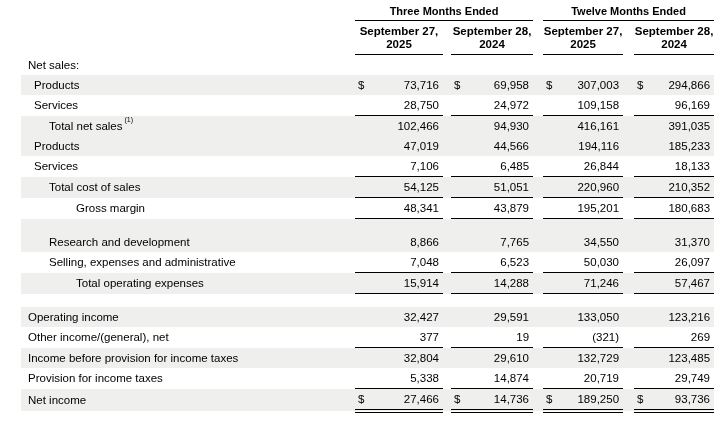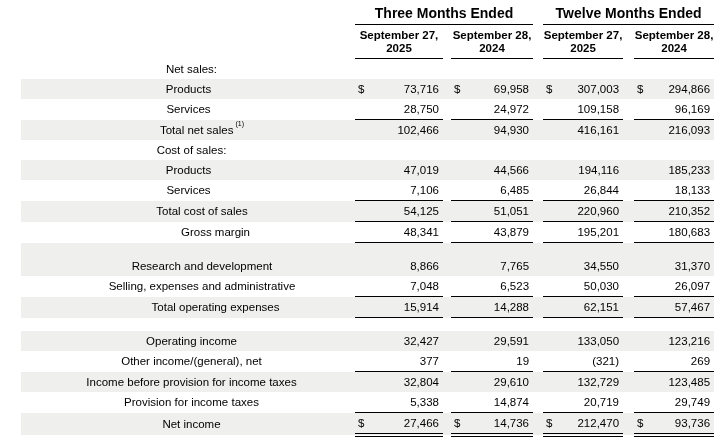--- a/index.html
+++ b/index.html
@@ -26,47 +26,47 @@
   }
   th,td{
     padding:0;
     background-clip:padding-box;
     font-weight:normal;
     vertical-align:middle;
   }
   
   thead th.group{
     font-weight:bold;
-    font-size:14px;
+    font-size:11px;
     text-align:center;
     padding:4px 0 3px 0;
     border-bottom:1.5px solid var(--rule);
     white-space:nowrap;
   }
   thead th.date{
     font-weight:bold;
     font-size:11.5px;
     line-height:12.5px;
     text-align:center;
     padding:4px 0 4px 0;
     border-bottom:1.5px solid var(--rule);
     white-space:nowrap;
   }
   thead th.sp, thead th.label{border:none;}
   
   tbody td{height:20px;}
   tr.shaded td{background:var(--stripe);}
   tr.spacer td{height:13px;}
   td.label{
-    text-align:center;
+    text-align:left;
     white-space:nowrap;
     overflow:hidden;
   }
   td.label.ind0{padding-left:7px;}
-  td.label.ind1{padding-left:1px;}
+  td.label.ind1{padding-left:13px;}
   td.label.ind2{padding-left:28px;}
   td.label.ind3{padding-left:55px;}
   td.num .box{
     display:flex;
     justify-content:space-between;
     align-items:center;
     height:20px;
     padding:0 4px 0 3px;
   }
   td.num.rt{border-top:1.5px solid var(--rule);}
@@ -214,33 +214,23 @@
           <td class="num c2 rt">
             <div class="box">
               <span></span>
               <span>416,161</span>
             </div>
           </td>
           <td class="sp"></td>
           <td class="num c3 rt">
             <div class="box">
               <span></span>
-              <span>216,093</span>
-            </div>
-          </td>
-        </tr>
-        <tr>
-          <td class="label ind0"><span>Cost of sales:</span></td>
-          <td class="num c0"></td>
-          <td class="sp"></td>
-          <td class="num c1"></td>
-          <td class="sp"></td>
-          <td class="num c2"></td>
-          <td class="sp"></td>
-          <td class="num c3"></td>
+              <span>391,035</span>
+            </div>
+          </td>
         </tr>
         <tr class="shaded">
           <td class="label ind1"><span>Products</span></td>
           <td class="num c0">
             <div class="box">
               <span></span>
               <span>47,019</span>
             </div>
           </td>
           <td class="sp"></td>
@@ -437,21 +427,21 @@
           <td class="num c1 rt rb">
             <div class="box">
               <span></span>
               <span>14,288</span>
             </div>
           </td>
           <td class="sp"></td>
           <td class="num c2 rt rb">
             <div class="box">
               <span></span>
-              <span>62,151</span>
+              <span>71,246</span>
             </div>
           </td>
           <td class="sp"></td>
           <td class="num c3 rt rb">
             <div class="box">
               <span></span>
               <span>57,467</span>
             </div>
           </td>
         </tr>
@@ -597,21 +587,21 @@
           <td class="num c1 rt rdb">
             <div class="box">
               <span>$</span>
               <span>14,736</span>
             </div>
           </td>
           <td class="sp"></td>
           <td class="num c2 rt rdb">
             <div class="box">
               <span>$</span>
-              <span>212,470</span>
+              <span>189,250</span>
             </div>
           </td>
           <td class="sp"></td>
           <td class="num c3 rt rdb">
             <div class="box">
               <span>$</span>
               <span>93,736</span>
             </div>
           </td>
         </tr>

